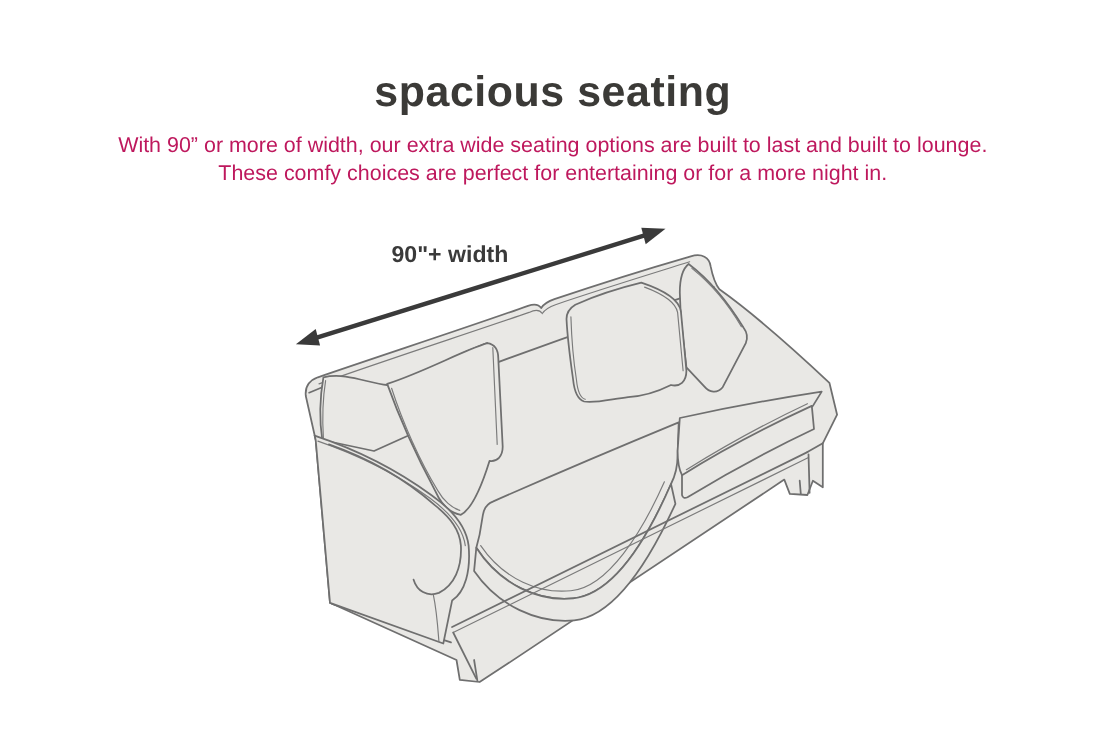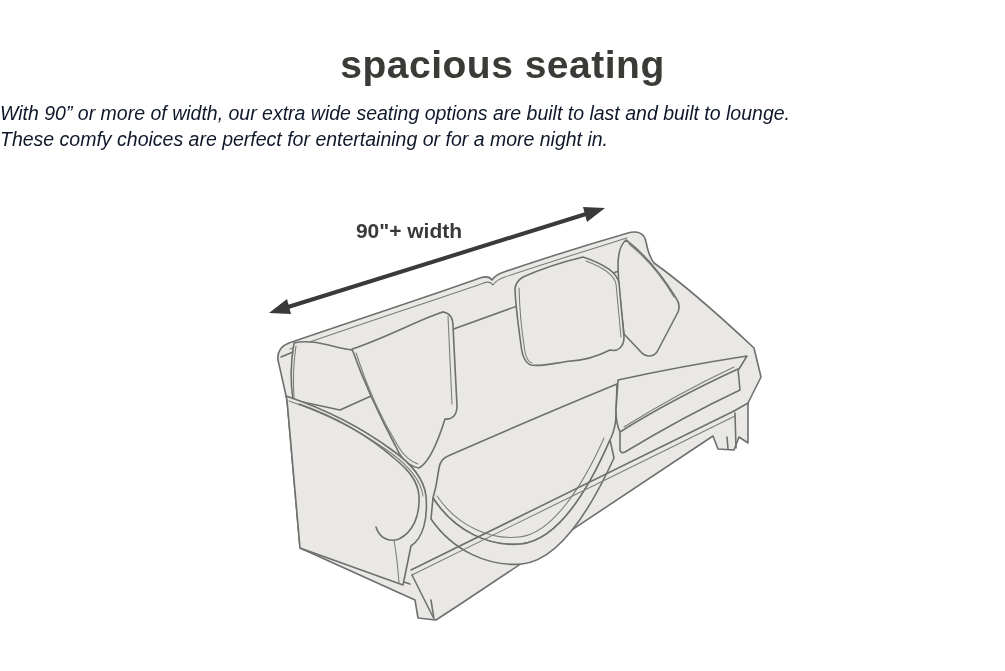--- a/index.html
+++ b/index.html
@@ -6,34 +6,33 @@
   .page {
     position: relative;
     width: 1005px;
     height: 671px;
     background: #ffffff;
     overflow: hidden;
     font-family: "Liberation Sans", sans-serif;
   }
   .page-title {
     margin: 0;
-    padding-top: 43px;
+    padding-top: 62px;
     text-align: center;
     font-size: 39px;
     font-weight: 700;
     letter-spacing: 0.5px;
     color: #3b3a37;
   }
   .page-description {
     margin-top: 13px;
-    text-align: left;
+    text-align: center;
     font-size: 19.5px;
     line-height: 26px;
-    color: #0f172a;
-    font-style: italic;
+    color: #be185d;
   }
   .diagram-wrap {
     position: absolute;
     left: 0;
     top: 0;
     width: 1005px;
     height: 671px;
   }
   .sofa-line { fill: none; stroke: #6f6f6f; stroke-width: 1.6; stroke-linecap: round; stroke-linejoin: round; }
   .sofa-fill { fill: #e9e8e5; stroke: #6f6f6f; stroke-width: 1.6; stroke-linejoin: round; }

